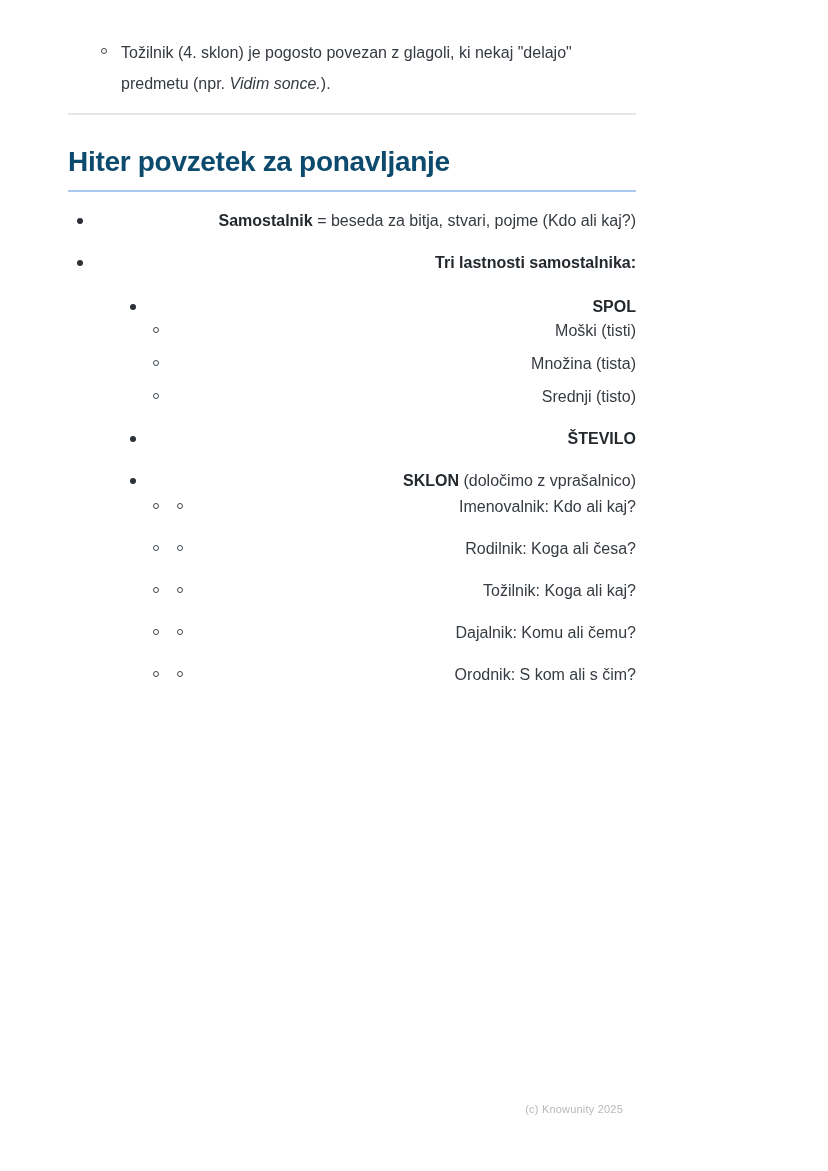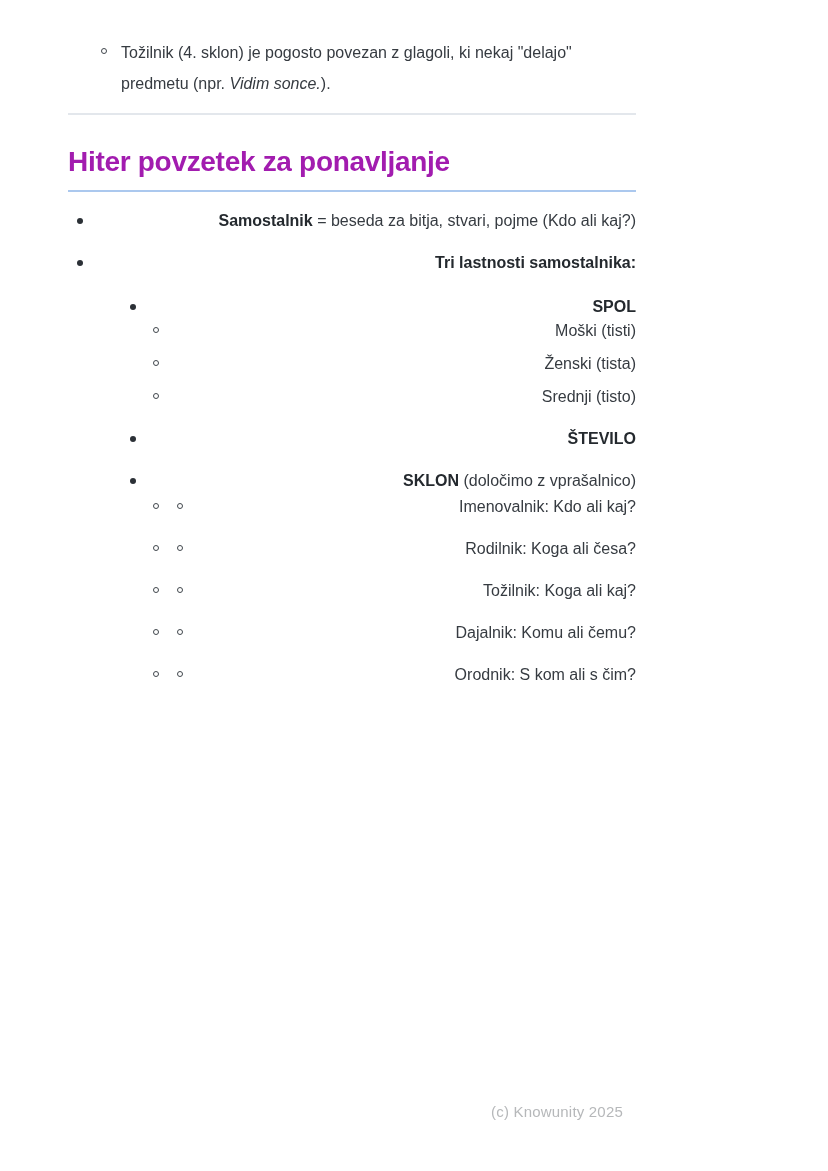--- a/index.html
+++ b/index.html
@@ -18,21 +18,21 @@
   .disc{width:6px;height:6px;background:#2b3036;border-radius:50%;top:7px;}
   .ring{width:4px;height:4px;border:1.6px solid #41474d;border-radius:50%;background:transparent;top:6px;}
 
   
   .intro{margin-top:37px;}
   .intro>li{padding-left:53px;line-height:31px;}
   .intro .ring{left:33px;top:11px;}
 
   .divider{border:none;border-top:2px solid #e3e7ec;margin:14px 0 0 0;}
 
-  h1{color:#a21caf;font-size:28px;line-height:30px;margin:32px 0 0 0;font-weight:bold;letter-spacing:-0.3px;}
+  h1{color:#0c4a6e;font-size:28px;line-height:30px;margin:32px 0 0 0;font-weight:bold;letter-spacing:-0.3px;}
   .heading-underline{height:2px;background:#abc8ee;margin-top:13px;}
 
   
   .summary{margin-top:19px;text-align:right;}
   .summary>li{padding-left:27px;margin-bottom:22px;}
   .summary>li>.disc{left:9px;}
 
   .props{margin-top:24px;}
   .props>li{padding-left:53px;margin-bottom:22px;}
   .props>li:last-child{margin-bottom:0;}
@@ -52,21 +52,21 @@
   .side-strip{
     position:absolute;left:746px;top:36px;width:39px;height:831px;
     background:#eaf1fc;border-left:5px solid #adc7ea;
   }
   
   .corner-accent{
     position:absolute;left:746px;top:1149px;width:45px;height:22px;
     background:#3b76e3;border-radius:5px 0 0 0;
   }
 
-  .footer{position:absolute;top:1103px;right:53px;font-size:15px;color:#b6b8ba;letter-spacing:0.2px;}
+  .footer{position:absolute;top:1103px;right:53px;font-size:11px;color:#b6b8ba;letter-spacing:0.2px;}
 </style>
 </head>
 <body>
 
 <div class="page">
 
   <div class="side-strip"></div>
 
   <div class="content">
 
@@ -93,21 +93,21 @@
         <span class="marker disc"></span>
         <span class="term">Tri lastnosti samostalnika:</span>
 
         <ul class="props">
 
           <li>
             <span class="marker disc"></span>
             <span class="term">SPOL</span><span></span>
             <ul class="sub">
               <li><span class="marker ring"></span><span>Moški (tisti)</span></li>
-              <li><span class="marker ring"></span><span>Ženski (tista)</span></li>
+              <li><span class="marker ring"></span><span>Množina (tista)</span></li>
               <li><span class="marker ring"></span><span>Srednji (tisto)</span></li>
             </ul>
           </li>
 
           <li>
             <span class="marker disc"></span>
             <span class="term">ŠTEVILO</span><span></span>
           </li>
 
           <li>

